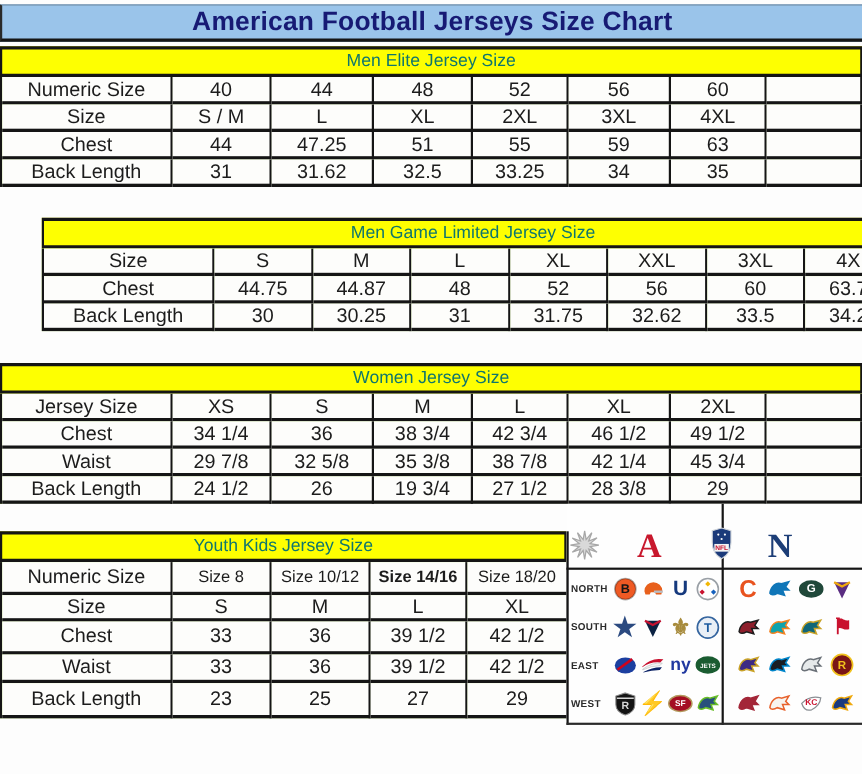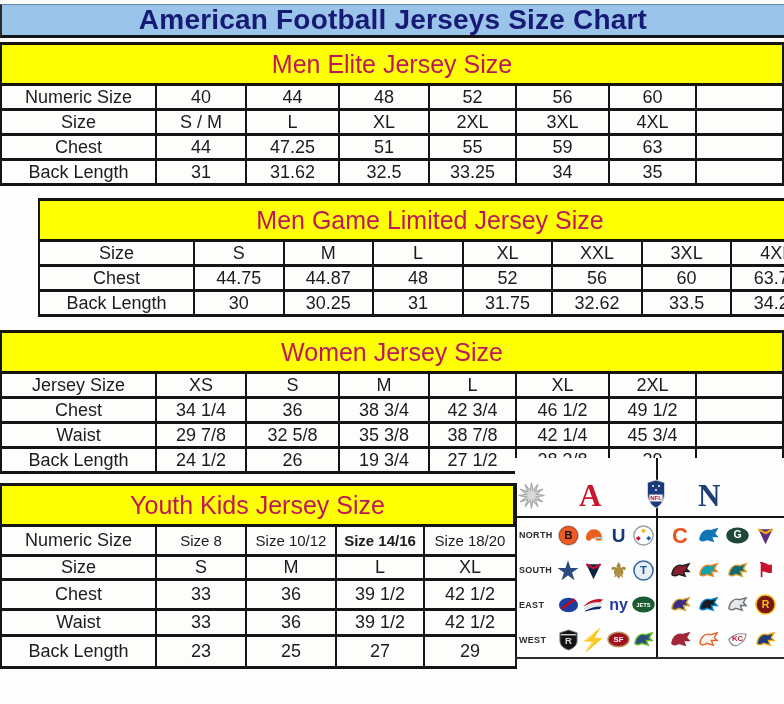--- a/index.html
+++ b/index.html
@@ -7,29 +7,29 @@
     width:784px;height:704px;position:relative;background:#fdfdfd;
     font-family:"Liberation Sans",sans-serif;color:#1c1c1c;overflow:hidden;
   }
   .abs{position:absolute;}
   
   #titlebar{
     left:0;top:4px;width:782px;height:30px;background:#9ac4ea;
     border-left:2px solid #2a2a2a;border-top:1px solid #6b87a0;
     border-bottom:3px solid #151515;
     display:flex;align-items:center;justify-content:center;
-    font-weight:bold;font-size:28px;color:#171a74;letter-spacing:.2px;
+    font-weight:bold;font-size:24px;color:#171a74;letter-spacing:.2px;
   }
   
   .sizetable{left:0;width:784px;}
   .band{
-    height:44px;background:#feff01;
+    height:28px;background:#feff01;
     border:solid #151515;border-width:3px 2px 3px 2px;
     display:flex;align-items:center;justify-content:center;
-    font-size:25px;color:#be185d;box-sizing:border-box;
+    font-size:16px;color:#0f766e;box-sizing:border-box;
   }
   .grid{display:grid;border-left:2px solid #151515;background:#bef264;}
   .grid .cell{
     border-right:2px solid #151515;border-bottom:3px solid #151515;
     display:flex;align-items:center;justify-content:center;
     font-size:18px;box-sizing:border-box;white-space:nowrap;overflow:hidden;
     background:#fdfdfb;
   }
   .cols-e{grid-template-columns:155px 90px 93px 90px 87px 93px 87px 1fr;grid-auto-rows:25px;}
   .cols-g{grid-template-columns:155px repeat(7,1fr);grid-auto-rows:25px;}

